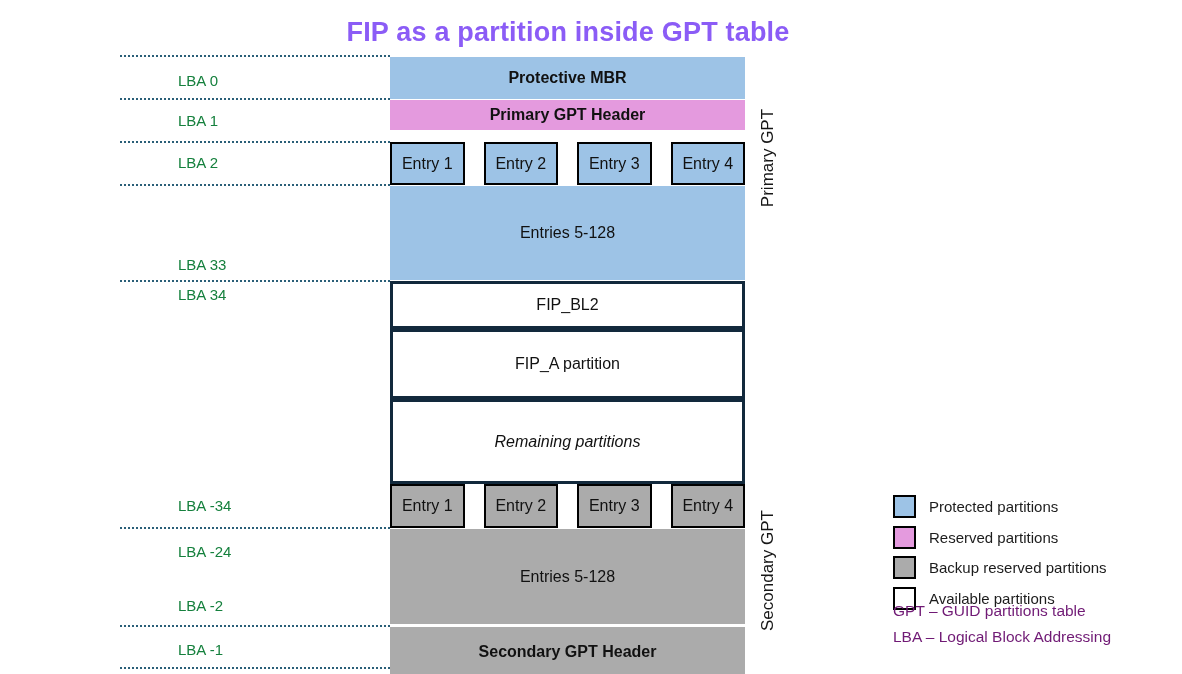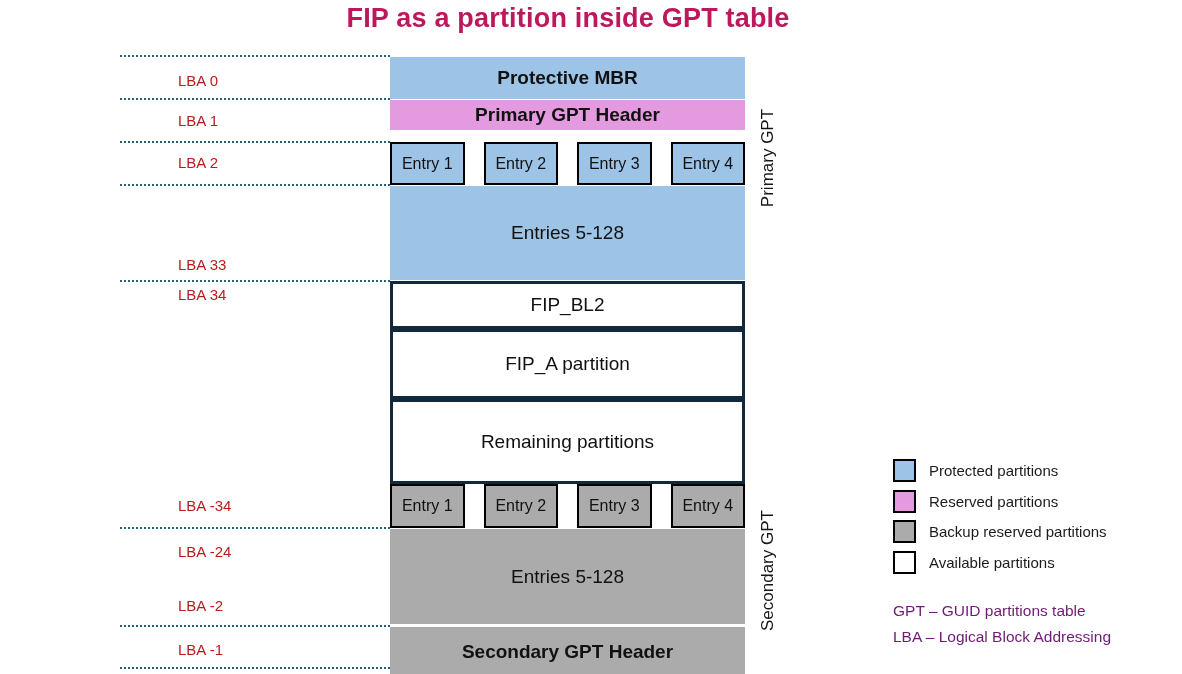--- a/index.html
+++ b/index.html
@@ -1,44 +1,44 @@
 <!DOCTYPE html>
 <html><head>
 <meta charset="utf-8">
 <style>
   html,body{margin:0;padding:0;background:#ffffff;}
   #canvas{
     position:relative;width:1182px;height:674px;background:#ffffff;
     font-family:"Liberation Sans",sans-serif;color:#1a1a1a;overflow:hidden;
   }
   .title{
-    position:absolute;top:3px;left:0;width:1136px;text-align:center;
-    font-size:27px;font-weight:600;letter-spacing:.2px;color:#be185d;
+    position:absolute;top:17px;left:0;width:1136px;text-align:center;
+    font-size:27px;font-weight:600;letter-spacing:.2px;color:#8b5cf6;
   }
   
   .dot{position:absolute;left:120px;width:270px;height:0;border-top:2px dotted #2a5f78;}
   .d1{top:55px}.d2{top:98px}.d3{top:141px}.d4{top:184px}.d5{top:280px}
   .d6{top:527px}.d7{top:625px}.d8{top:667px}
   
-  .lba{position:absolute;left:178px;font-size:15px;color:#b91c1c;white-space:nowrap;}
+  .lba{position:absolute;left:178px;font-size:15px;color:#15803d;white-space:nowrap;}
   .lba0{top:72px}.lba1{top:112px}.lba2{top:154px}.lba33{top:256px}.lba34{top:286px}
   .lbam34{top:497px}.lbam33{top:543px}.lbam2{top:597px}.lbam1{top:641px}
   
   .blk{
     position:absolute;left:390px;width:355px;box-sizing:border-box;
     display:flex;align-items:center;justify-content:center;
-    font-size:19px;color:#111;text-align:center;
+    font-size:16px;color:#111;text-align:center;
   }
   .bold{font-weight:700;}
   .b-mbr{top:57px;height:42px;background:var(--blue);}
   .b-pgh{top:100px;height:30px;background:var(--pink);}
   .b-pe5{top:186px;height:94px;background:var(--blue);}
   .b-bl2{top:281px;height:48px;background:#fff;border:3px solid var(--navy);}
   .b-fipa{top:329px;height:70px;background:#fff;border:3px solid var(--navy);}
-  .b-rem{top:399px;height:85px;background:#fff;border:3px solid var(--navy);}
+  .b-rem{top:399px;height:85px;background:#fff;border:3px solid var(--navy);font-style:italic;}
   .b-se5{top:529px;height:95px;background:var(--gray);}
   .b-sgh{top:627px;height:50px;background:var(--gray);}
   
   .erow{position:absolute;left:390px;width:355px;display:flex;gap:19px;box-sizing:border-box;}
   .erow-p{top:142px;height:43px;}
   .erow-s{top:484px;height:44px;}
   .cell{
     flex:1;box-sizing:border-box;border:2px solid #000;
     display:flex;align-items:center;justify-content:center;
     font-size:16px;color:#111;
@@ -46,21 +46,21 @@
   .cell-blue{background:var(--blue);}
   .cell-gray{background:var(--gray);}
   
   .side{
     position:absolute;left:708px;width:120px;height:20px;text-align:center;
     font-size:17px;color:#161616;transform:rotate(-90deg);white-space:nowrap;
   }
   .side-p{top:148px;}
   .side-s{top:561px;}
   
-  .lg-item{position:absolute;left:893px;display:flex;align-items:center;}
+  .lg-item{position:absolute;left:893px;display:flex;align-items:center;margin-top:36px;}
   .lg1{top:459px}.lg2{top:490px}.lg3{top:520px}.lg4{top:551px}
   .swatch{width:23px;height:23px;box-sizing:border-box;border:2px solid #000;background:#fff;}
   .lg-txt{margin-left:13px;font-size:15px;color:#1c1c1c;white-space:nowrap;}
   .defn{position:absolute;left:893px;font-size:15.5px;color:#701a75;white-space:nowrap;}
   .def1{top:602px}.def2{top:628px}
 </style>
 </head>
 <body>
 
 <div id="canvas" style="--blue:#9dc3e6;--pink:#e49ade;--gray:#ababab;--navy:#12293c;">

